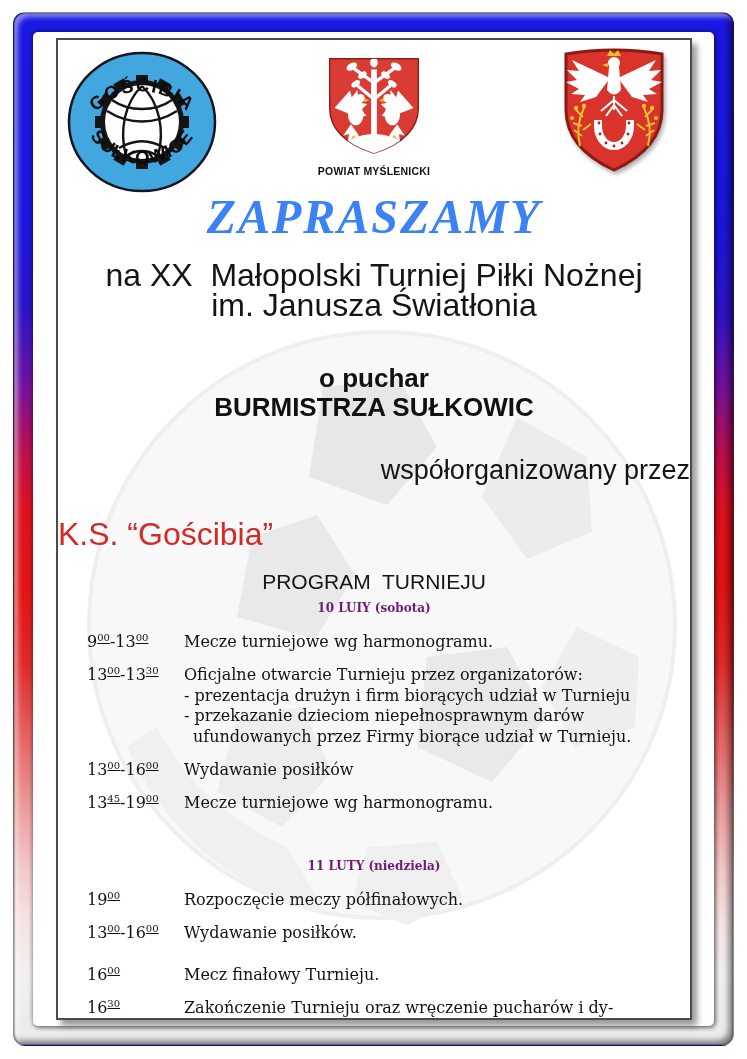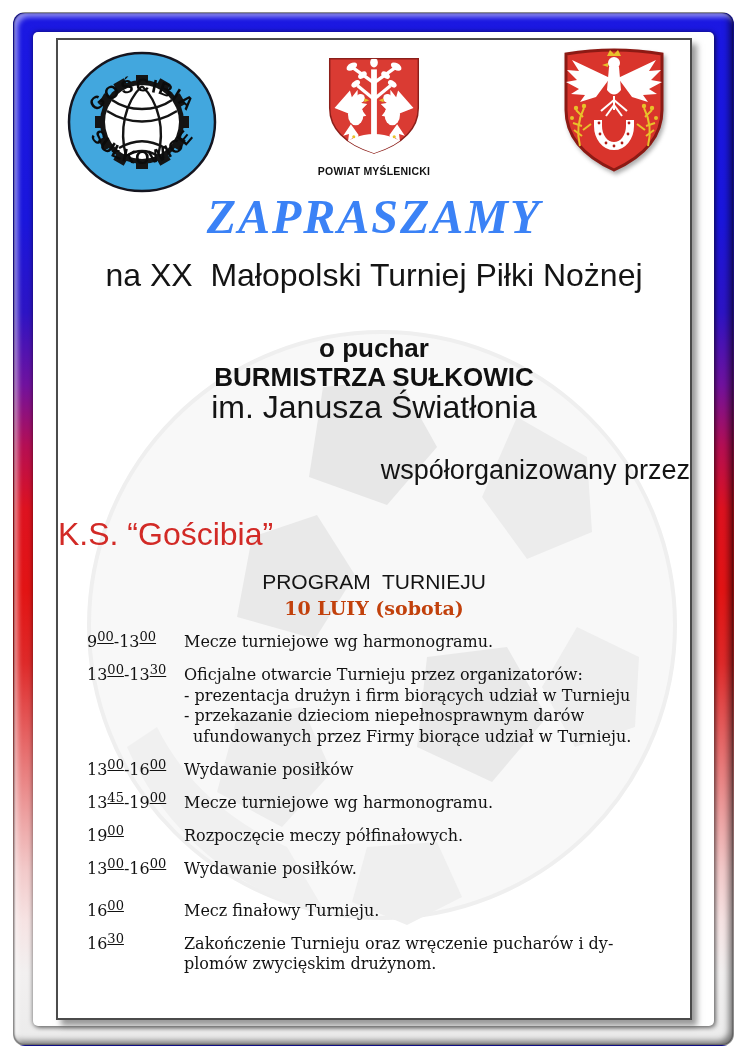--- a/index.html
+++ b/index.html
@@ -37,27 +37,27 @@
     font-weight:bold;font-size:48px;line-height:54px;letter-spacing:2px;color:#3b82f6;}
   .subtitle{margin-top:16px;text-align:center;font-size:32px;line-height:30px;color:#141414;white-space:pre;}
   .cup-block{margin-top:44px;text-align:center;font-size:26px;line-height:29px;font-weight:bold;color:#111;}
   .coorg{margin-top:33px;text-align:right;font-size:27px;line-height:30px;color:#141414;}
   .organizer{margin-top:32px;text-align:left;font-size:32px;line-height:34px;color:#d22a26;}
   .program-heading{margin-top:19px;text-align:center;font-size:21px;line-height:24px;color:#141414;white-space:pre;}
 
   
   .schedule{margin-top:4px;}
   .day-header{text-align:center;font-family:"DejaVu Serif",serif;font-weight:bold;
-    font-size:19px;line-height:20px;color:#c2410c;}
+    font-size:12px;line-height:20px;color:#701a75;}
   .day-header.second{margin-top:44px;}
   .sched-row{display:flex;margin-top:15px;font-family:"DejaVu Serif",serif;font-size:16px;
     line-height:18px;color:#121212;}
   .sched-row.gap-after{margin-bottom:24px;}
   .time-cell{width:126px;box-sizing:border-box;padding-left:29px;flex:none;white-space:nowrap;}
-  .time-cell sup{font-size:13px;text-decoration:underline;text-underline-offset:2px;line-height:0;}
+  .time-cell sup{font-size:10px;text-decoration:underline;text-underline-offset:2px;line-height:0;}
   .desc-cell{flex:1;padding-right:26px;}
   .desc-line{margin-top:2.5px;}
   .desc-line:first-child{margin-top:0;}
   .desc-line.indent{padding-left:9px;}
 </style>
 </head>
 <body>
 
 <div class="poster">
 
@@ -221,27 +221,27 @@
             <circle cx="64" cy="99" r="1.4"></circle>
             <circle cx="70" cy="90" r="1.4"></circle>
             <circle cx="71" cy="79" r="1.4"></circle>
         </g>
       </svg>
     </div>
 
     <div class="layer title">ZAPRASZAMY</div>
 
     <div class="layer subtitle">na XX  Małopolski Turniej Piłki Nożnej</div>
+    <div class="layer subtitle" style="margin-top:0;">im. Janusza Światłonia</div>
+
     <div class="layer cup-block">
       <div>o puchar</div>
       <div>BURMISTRZA SUŁKOWIC</div>
     </div>
 
-    <div class="layer subtitle" style="margin-top:0;">im. Janusza Światłonia</div>
-
     <div class="layer coorg">współorganizowany przez</div>
 
     <div class="layer organizer">K.S. “Gościbia”</div>
 
     <div class="layer program-heading">PROGRAM  TURNIEJU</div>
 
     <div class="layer schedule">
         <div class="day-header">10 LUIY (sobota)</div>
         <div class="sched-row">
           <div class="time-cell"><span>9</span><sup>00</sup>-<span>13</span><sup>00</sup></div>
@@ -263,20 +263,21 @@
           <div class="desc-cell">
             <div class="desc-line">Wydawanie posiłków</div>
           </div>
         </div>
         <div class="sched-row">
           <div class="time-cell"><span>13</span><sup>45</sup>-<span>19</span><sup>00</sup></div>
           <div class="desc-cell">
             <div class="desc-line">Mecze turniejowe wg harmonogramu.</div>
           </div>
         </div>
+        <div class="day-header second">11 LUTY (niedziela)</div>
         <div class="sched-row">
           <div class="time-cell"><span>19</span><sup>00</sup></div>
           <div class="desc-cell">
             <div class="desc-line">Rozpoczęcie meczy półfinałowych.</div>
           </div>
         </div>
         <div class="sched-row gap-after">
           <div class="time-cell"><span>13</span><sup>00</sup>-<span>16</span><sup>00</sup></div>
           <div class="desc-cell">
             <div class="desc-line">Wydawanie posiłków.</div>

